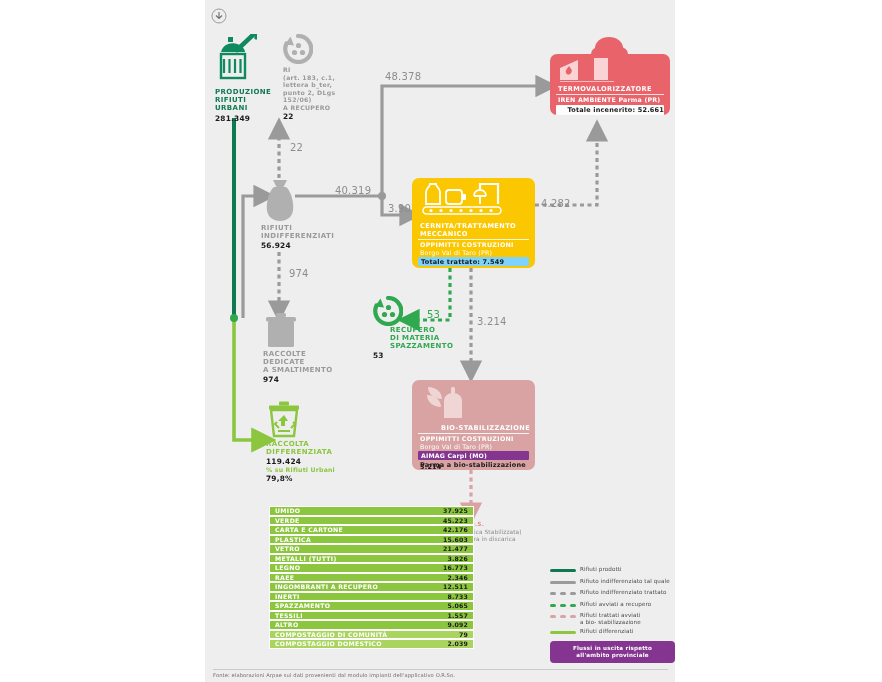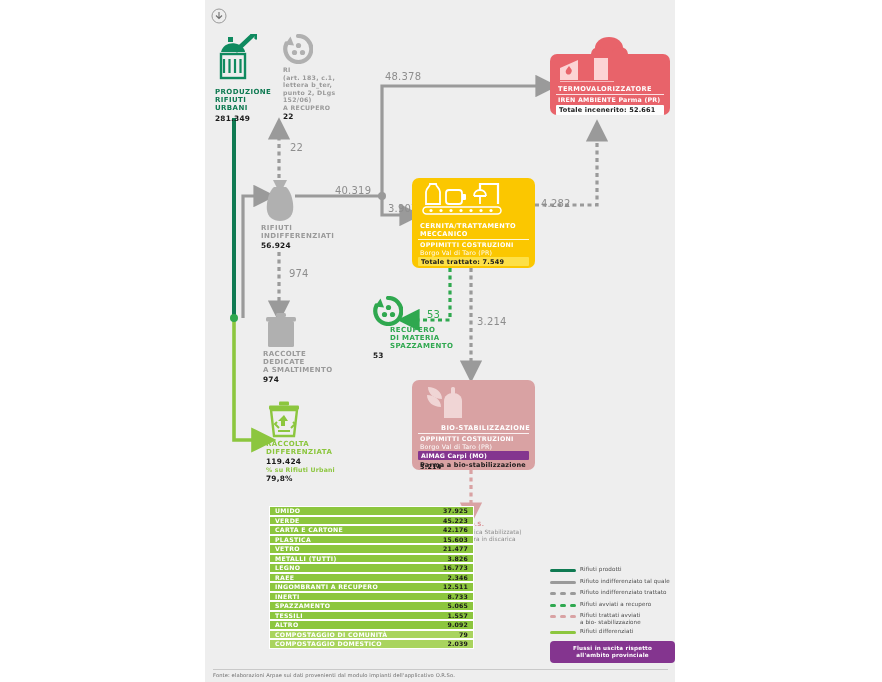--- a/index.html
+++ b/index.html
@@ -200,21 +200,21 @@
   <div class="box" style="left:345px;top:54px;width:120px;height:61px;background:#e8636a;">
     <svg style="position:absolute;left:8px;top:4px;" width="104" height="24">
       <path d="M2,22 L2,10 L20,2 L20,22 Z" fill="#fdd9da" opacity=".95"></path>
       <path d="M36,22 L36,0 L50,0 L50,22 Z" fill="#fdd9da" opacity=".95"></path>
       <path d="M11,8 C13,11 15,12 13,15 C12,17 9,17 8,15 C7,12.5 9,11 11,8 Z" fill="#e8636a"></path>
       <path d="M2,24 L56,24 M2,27 L56,27" stroke="#fdd9da" stroke-width="1.6"></path>
     </svg>
     <div class="boxtitle" style="position:absolute;left:8px;top:31px;width:110px;">TERMOVALORIZZATORE</div>
     <div style="position:absolute;left:6px;top:40px;width:108px;height:1px;background:rgba(255,255,255,.8);"></div>
     <div class="boxsub" style="position:absolute;left:8px;top:42px;width:110px;font-weight:bold;">IREN AMBIENTE Parma (PR)</div>
-    <div style="position:absolute;left:6px;top:51px;width:108px;height:16px;background:#fdfdfd;border-radius:1px;">
+    <div style="position:absolute;left:6px;top:51px;width:108px;height:16px;background:#fdfdfd;border-radius:1px;text-align:right;">
       <div class="boxtot" style="padding:1px 0 0 3px;">Totale incenerito: 52.661</div>
     </div>
   </div>
 
   <div class="box" style="left:207px;top:178px;width:123px;height:90px;background:#fbc700;">
     <svg style="position:absolute;left:8px;top:4px;" width="110" height="40">
       <path d="M6,10 C6,6 10,5 10,2 L16,2 C16,5 20,6 20,10 L20,22 L6,22 Z" fill="none" stroke="#ffffff" stroke-width="1.8"></path>
       <rect x="26" y="8" width="16" height="14" rx="3" fill="none" stroke="#ffffff" stroke-width="1.8"></rect>
       <rect x="42" y="12" width="4" height="6" rx="1" fill="#ffffff"></rect>
       <path d="M60,22 L60,14 M54,14 L66,14 M54,14 C54,10 57,8 60,8 C63,8 66,10 66,14" fill="none" stroke="#ffffff" stroke-width="1.8"></path>
@@ -230,21 +230,21 @@
     </svg>
     <div class="boxtitle" style="position:absolute;left:8px;top:44px;width:112px;">
       <div>CERNITA/TRATTAMENTO</div>
       <div>MECCANICO</div>
     </div>
     <div style="position:absolute;left:6px;top:61px;width:111px;height:1px;background:rgba(255,255,255,.85);"></div>
     <div class="boxsub" style="position:absolute;left:8px;top:63px;width:112px;">
       <b>OPPIMITTI COSTRUZIONI</b>
       <div>Borgo Val di Taro (PR)</div>
     </div>
-    <div style="position:absolute;left:6px;top:79px;width:111px;height:9px;background:#fde047;border-radius:1px;">
+    <div style="position:absolute;left:6px;top:79px;width:111px;height:9px;background:#7dd3fc;border-radius:1px;">
       <div class="boxtot" style="padding:1px 0 0 3px;">Totale trattato: 7.549</div>
     </div>
   </div>
 
   <div class="box" style="left:207px;top:380px;width:123px;height:90px;background:#d9a2a3;">
     <svg style="position:absolute;left:10px;top:5px;" width="60" height="36">
       <path d="M22,33 L22,16 C22,11 26,8 31,8 C36,8 40,11 40,16 L40,33 Z" fill="#f0d5d5"></path>
       <rect x="29" y="2" width="4" height="8" rx="1.5" fill="#f0d5d5"></rect>
       <path d="M20,14 C12,14 6,9 6,2 C14,2 20,7 20,14 Z" fill="#f0d5d5"></path>
       <path d="M19,22 C11,22 5,17 5,10 C13,10 19,15 19,22 Z" fill="#f0d5d5"></path>

